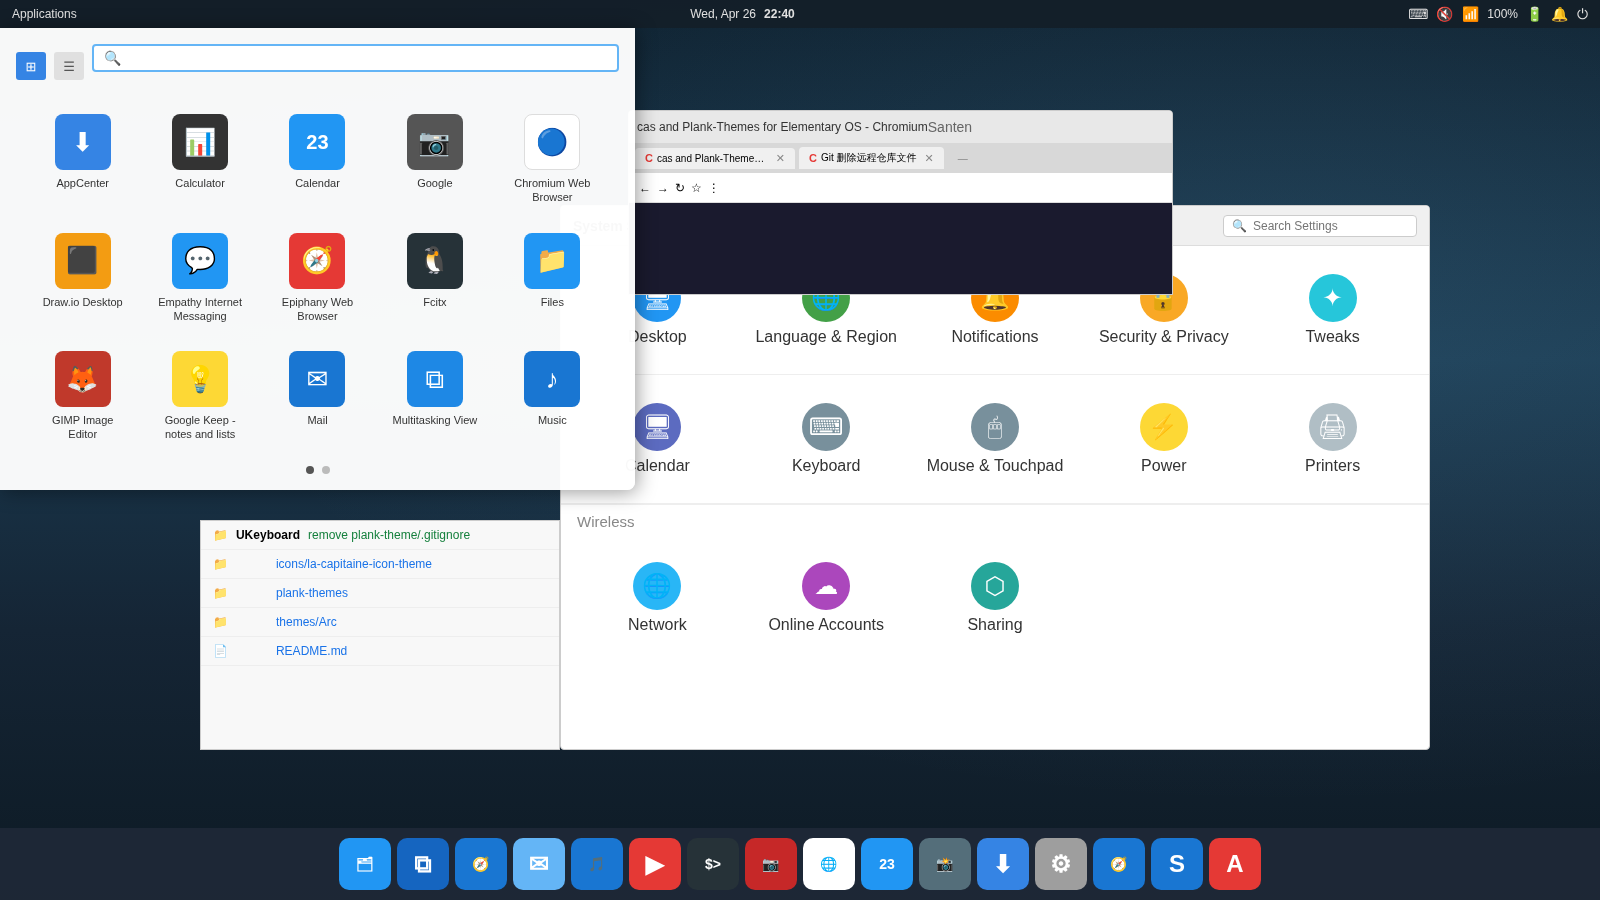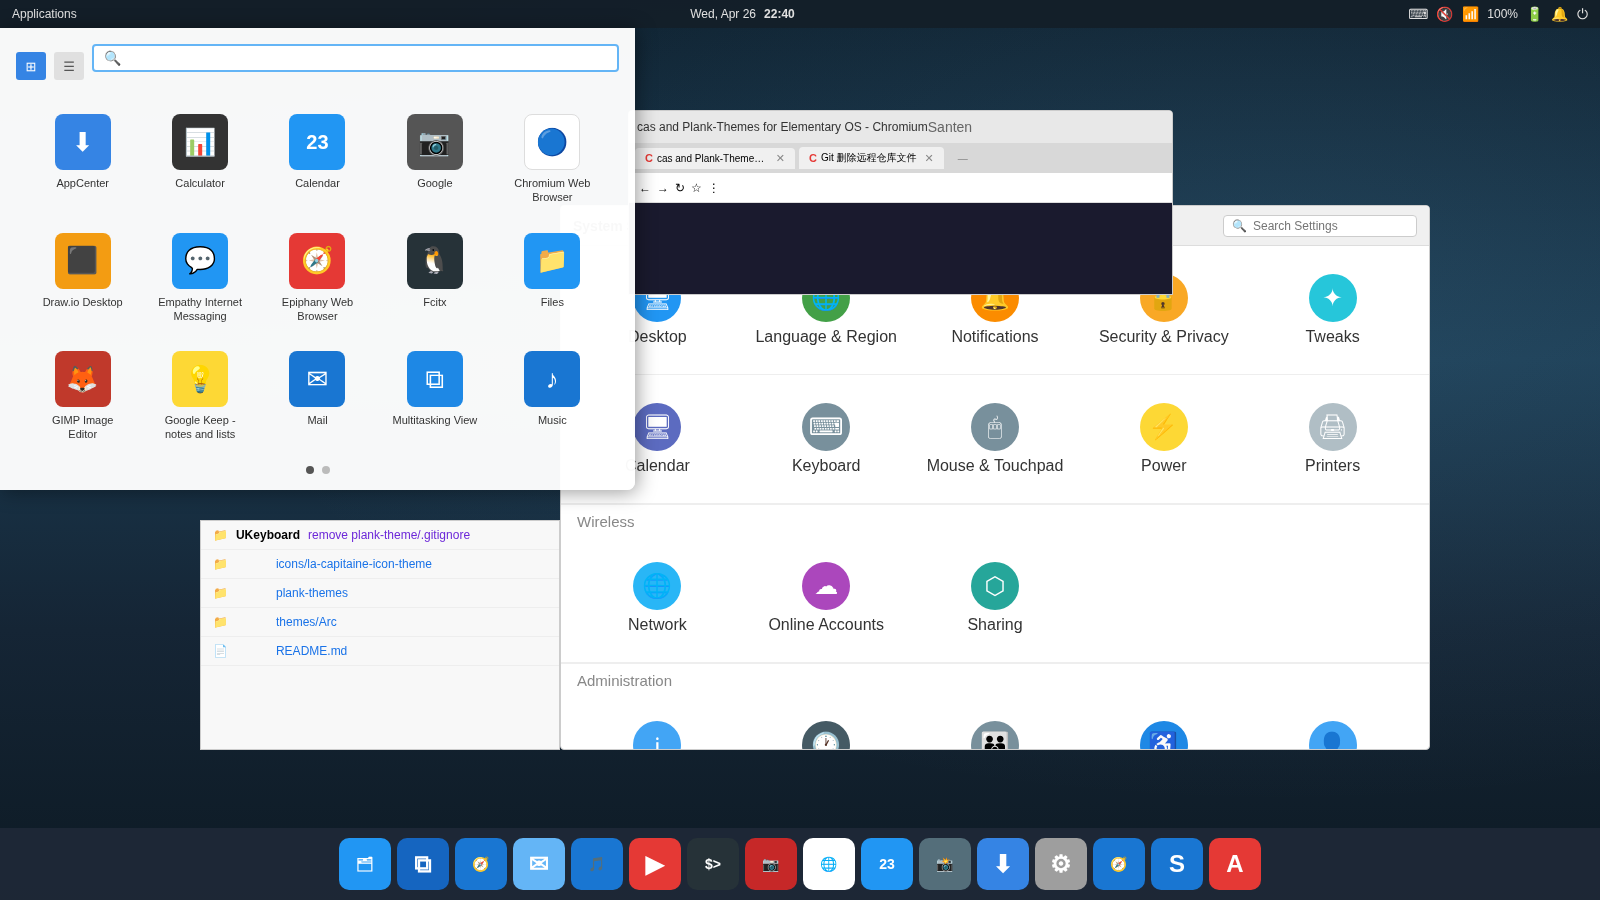--- a/index.html
+++ b/index.html
@@ -275,21 +275,21 @@
     .git-item {
       display: flex;
       align-items: center;
       padding: 7px 12px;
       border-bottom: 1px solid #eee;
       gap: 8px;
       cursor: pointer;
     }
     .git-link { color: #1a73e8; text-decoration: none; padding-left: 40px; }
     .git-bold { font-weight: 600; }
-    .git-text { color: #6d28d9; }
+    .git-text { color: #15803d; }
     .git-description {
       padding: 10px 12px;
       background: #e8f0fe;
       color: #555;
       font-size: 11px;
       line-height: 1.5;
     }
 
     
     #terminal-panel {
@@ -538,40 +538,20 @@
             <div class="settings-icon" style="background: rgb(171, 71, 188); color: white;">☁</div>
             <div class="settings-label">Online Accounts</div>
           </div>
           <div class="settings-item">
             <div class="settings-icon" style="background: rgb(38, 166, 154); color: white;">⬡</div>
             <div class="settings-label">Sharing</div>
           </div>
         </div>
     </div>
 
-    <div style="border-top:1px solid #eee;">
-      <div class="settings-section-label">Administration</div>
-      <div class="settings-grid" id="settings-admin">
-          <div class="settings-item">
-            <div class="settings-icon" style="background: rgb(66, 165, 245); color: white;">ℹ</div>
-          </div>
-          <div class="settings-item">
-            <div class="settings-icon" style="background: rgb(69, 90, 100); color: white;">🕐</div>
-          </div>
-          <div class="settings-item">
-            <div class="settings-icon" style="background: rgb(120, 144, 156); color: white;">👪</div>
-          </div>
-          <div class="settings-item">
-            <div class="settings-icon" style="background: rgb(30, 136, 229); color: white;">♿</div>
-          </div>
-          <div class="settings-item">
-            <div class="settings-icon" style="background: rgb(66, 165, 245); color: white;">👤</div>
-          </div>
-        </div>
-    </div>
   </div>
 
   <div id="git-panel">
     <div class="git-item">
       <span style="color:#90a4ae;">📁</span>
       <span class="git-bold">UKeyboard</span>
       <span class="git-text">remove plank-theme/.gitignore</span>
     </div>
     <div class="git-item">
       <span style="color:#90a4ae;">📁</span>

